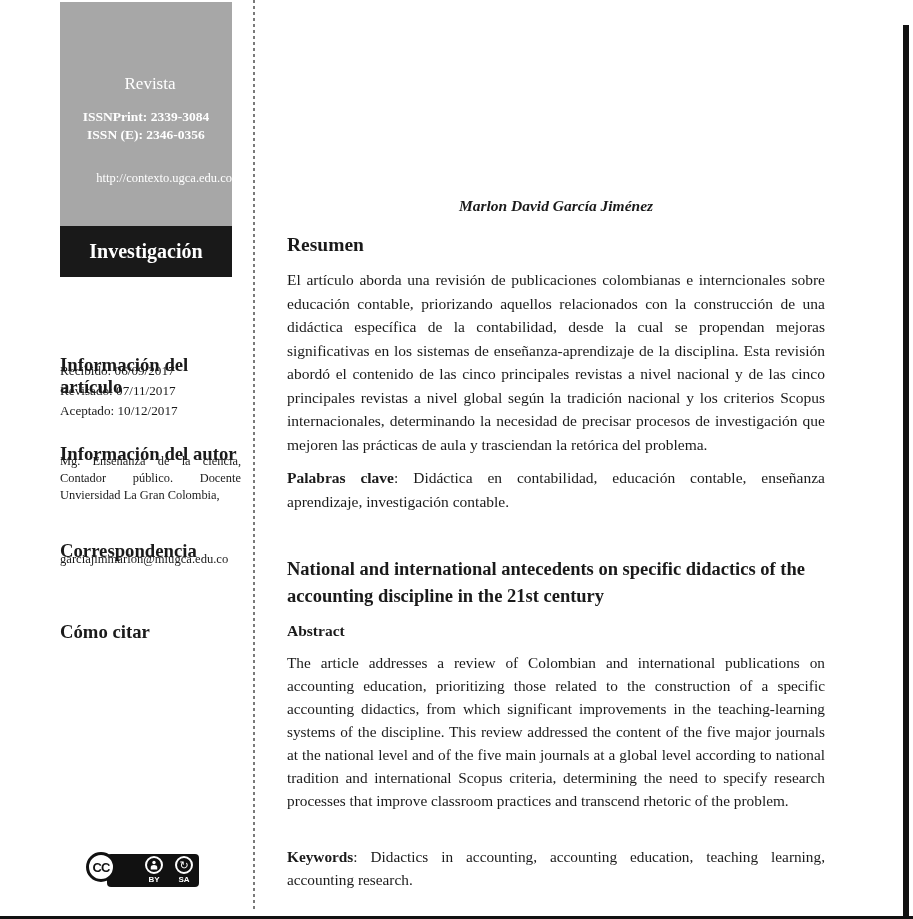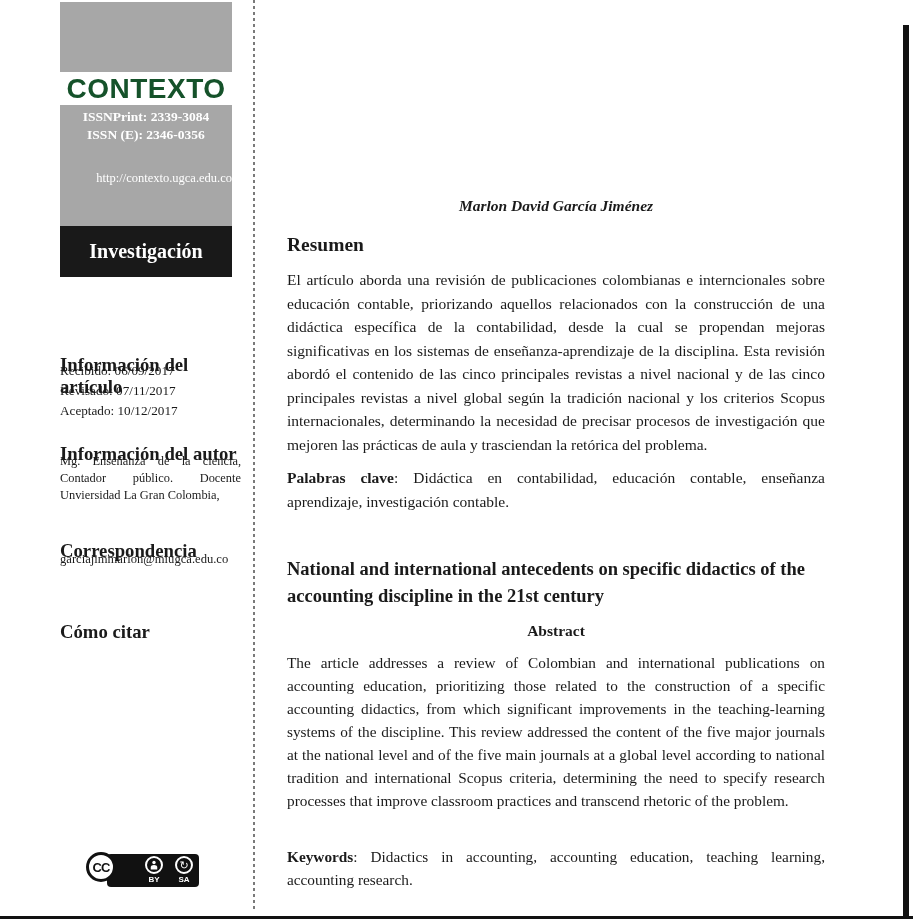--- a/index.html
+++ b/index.html
@@ -76,39 +76,36 @@
   }
   
   .maincol{position:absolute;left:287px;width:538px;}
   .title-es{top:96px;font-size:19px;font-weight:bold;text-align:center;line-height:28px;}
   .author-name{top:197px;text-align:center;font-weight:bold;font-style:italic;font-size:15.5px;}
   .resumen-h{top:234px;font-size:19.5px;font-weight:bold;}
   .resumen-body{top:268px;}
   .bodytext{font-size:15.5px;line-height:23.5px;text-align:justify;}
   .palabras{top:466px;}
   .title-en{top:556px;font-size:18.5px;font-weight:bold;line-height:27px;}
-  .abstract-h{top:622px;font-size:15.5px;font-weight:bold;text-align:center;}
+  .abstract-h{top:622px;font-size:15.5px;font-weight:bold;}
   .abstract-body{top:651px;font-size:15.3px;line-height:23px;}
   .keywords{top:845px;font-size:15.3px;line-height:23px;}
   .abs{position:absolute;}
 </style>
 </head>
 <body>
 
 <div class="page">
 
   <div class="divider"></div>
   <div class="right-bar"></div>
   <div class="bottom-line"></div>
 
   <div class="logo-box">
     <div class="revista">Revista</div>
-    <div class="contexto-band">
-      <span>CONTEXTO</span>
-    </div>
     <div class="issn print">ISSNPrint: 2339-3084</div>
     <div class="issn elec">ISSN (E): 2346-0356</div>
     <div class="journal-url">http://contexto.ugca.edu.co</div>
     <div class="invest-band">
       <span>Investigación</span>
     </div>
   </div>
 
   <h3 class="abs leftcol info-article">Información del artículo</h3>
   <div class="abs leftcol dates dates-block">

